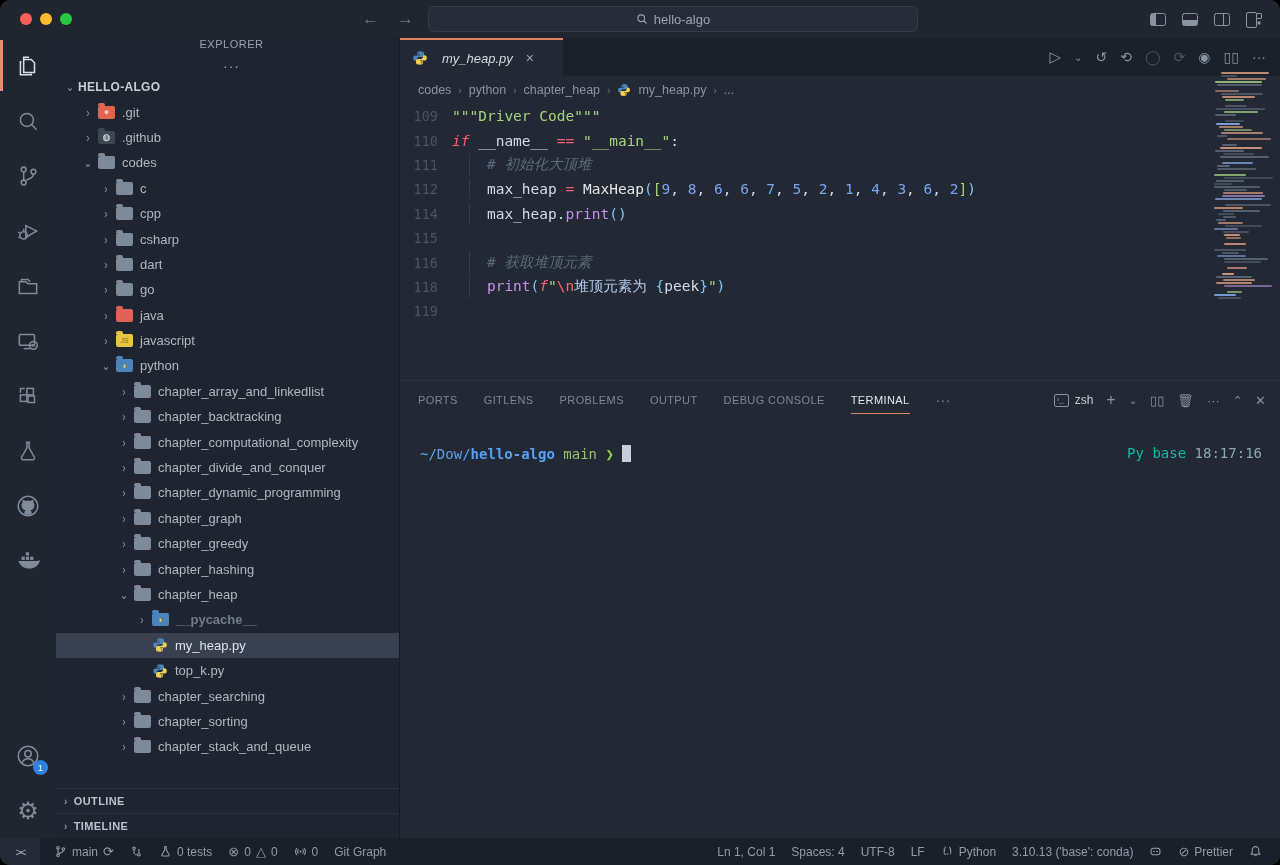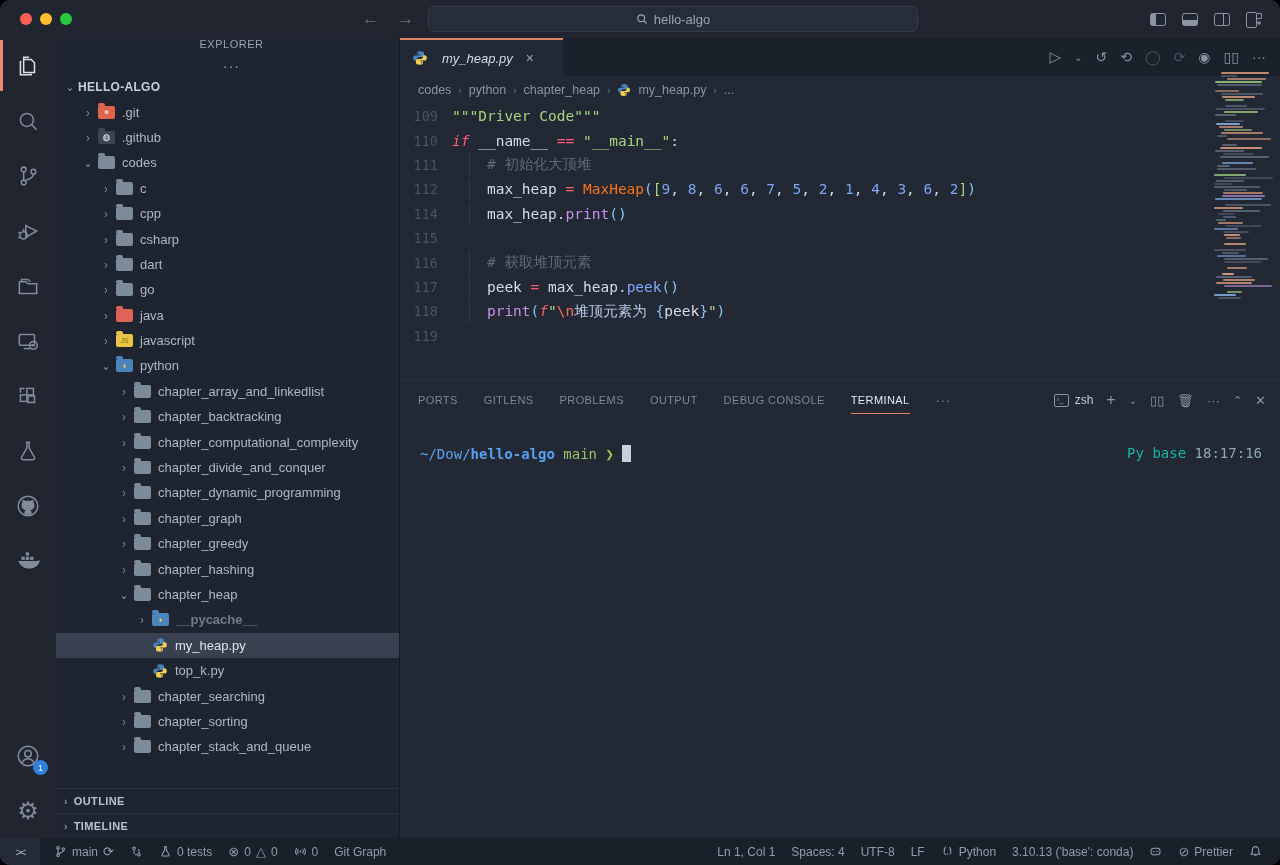--- a/index.html
+++ b/index.html
@@ -62,25 +62,25 @@
   .lnum { width:52px; text-align:right; color:#4a5365; flex:none; padding-right:14px; font-size:13.5px; }
   .ccontent { position:relative; }
   .guide { position:absolute; left:17px; top:-2px; bottom:-2px; width:1px; background:#333b49; }
   .tok-kw { color:#ff5d73; font-style:italic; }
   .tok-op { color:#ff5d73; }
   .tok-str { color:#a8d47e; }
   .tok-cjk { color:#b9cbe8; }
   .tok-esc { color:#ff6a5e; }
   .tok-fn { color:#c792ea; }
   .tok-call { color:#82aaff; }
-  .tok-cls { color:#f97316;text-align:right; }
+  .tok-cls { color:#e5e5e5;text-align:right; }
   .tok-num { color:#7da6f0; }
   .tok-par { color:#85c3ee; }
   .tok-brk { color:#a8d47e; }
-  .tok-com { color:#5b6b7c; }
+  .tok-com { color:#5b6b7c;font-style:italic; }
   .tok-txt { color:#d2dbe8; }
   #minimap { position:absolute; right:4px; top:34px; width:62px; height:235px; }
   #minimap .mrow { height:2px; margin-bottom:1px; border-radius:1px; }
 
   
   #panel { position:absolute; left:400px; right:0; top:380px; bottom:27px; background:#222834; border-top:1px solid #2b323e; }
   #panel-tabs { height:38px; display:flex; align-items:center; padding-left:18px; gap:26px; font-size:11px; letter-spacing:.4px; color:#7e8894; position:relative; }
   .ptab { height:38px; display:flex; align-items:center; position:relative; }
   .ptab.active { color:#e4e9f0; }
   .ptab.active::after { content:""; position:absolute; left:0; right:0; bottom:5px; height:1.5px; background:#e08263; }
@@ -425,21 +425,20 @@
         <span>...</span>
       </div>
     <div id="code">
         <div class="cline"><span class="lnum">109</span><span class="ccontent"><span class="tok-str">"""Driver Code"""</span></span></div>
         <div class="cline"><span class="lnum">110</span><span class="ccontent"><span class="tok-kw">if</span><span class="tok-txt"> __name__ </span><span class="tok-op">==</span><span class="tok-txt"> </span><span class="tok-str">"__main__"</span><span class="tok-txt">:</span></span></div>
         <div class="cline"><span class="lnum">111</span><span class="ccontent"><span class="guide"></span>    <span class="tok-com"># 初始化大顶堆</span></span></div>
         <div class="cline"><span class="lnum">112</span><span class="ccontent"><span class="guide"></span>    <span class="tok-txt">max_heap </span><span class="tok-op">=</span><span class="tok-txt"> </span><span class="tok-cls">MaxHeap</span><span class="tok-par">(</span><span class="tok-brk">[</span><span class="tok-num">9</span><span class="tok-txt">, </span><span class="tok-num">8</span><span class="tok-txt">, </span><span class="tok-num">6</span><span class="tok-txt">, </span><span class="tok-num">6</span><span class="tok-txt">, </span><span class="tok-num">7</span><span class="tok-txt">, </span><span class="tok-num">5</span><span class="tok-txt">, </span><span class="tok-num">2</span><span class="tok-txt">, </span><span class="tok-num">1</span><span class="tok-txt">, </span><span class="tok-num">4</span><span class="tok-txt">, </span><span class="tok-num">3</span><span class="tok-txt">, </span><span class="tok-num">6</span><span class="tok-txt">, </span><span class="tok-num">2</span><span class="tok-brk">]</span><span class="tok-par">)</span></span></div>
         <div class="cline"><span class="lnum">114</span><span class="ccontent"><span class="guide"></span>    <span class="tok-txt">max_heap.</span><span class="tok-fn">print</span><span class="tok-par">()</span></span></div>
         <div class="cline"><span class="lnum">115</span><span class="ccontent"></span></div>
         <div class="cline"><span class="lnum">116</span><span class="ccontent"><span class="guide"></span>    <span class="tok-com"># 获取堆顶元素</span></span></div>
-        <div class="cline"><span class="lnum">117</span><span class="ccontent"><span class="guide"></span>    <span class="tok-txt">peek </span><span class="tok-op">=</span><span class="tok-txt"> max_heap.</span><span class="tok-call">peek</span><span class="tok-par">()</span></span></div>
         <div class="cline"><span class="lnum">118</span><span class="ccontent"><span class="guide"></span>    <span class="tok-fn">print</span><span class="tok-par">(</span><span class="tok-kw">f</span><span class="tok-str">"</span><span class="tok-esc">\n</span><span class="tok-cjk">堆顶元素为 </span><span class="tok-par">{</span><span class="tok-txt">peek</span><span class="tok-par">}</span><span class="tok-str">"</span><span class="tok-par">)</span></span></div>
         <div class="cline"><span class="lnum">119</span><span class="ccontent"></span></div>
       </div>
     <div id="minimap">
         <div class="mrow" style="margin-left: 7px; width: 48px; background: rgb(217, 154, 124); opacity: 0.851232;"></div>
         <div class="mrow" style="margin-left: 7px; width: 16px; background: rgb(90, 101, 119); opacity: 0.640526;"></div>
         <div class="mrow" style="margin-left: 13px; width: 39px; background: rgb(217, 154, 124); opacity: 0.694755;"></div>
         <div class="mrow" style="margin-left: 1px; width: 47px; background: rgb(156, 196, 126); opacity: 0.885901;"></div>
         <div class="mrow" style="margin-left: 3px; width: 45px; background: rgb(90, 101, 119); opacity: 0.856441;"></div>
         <div class="mrow"></div>

